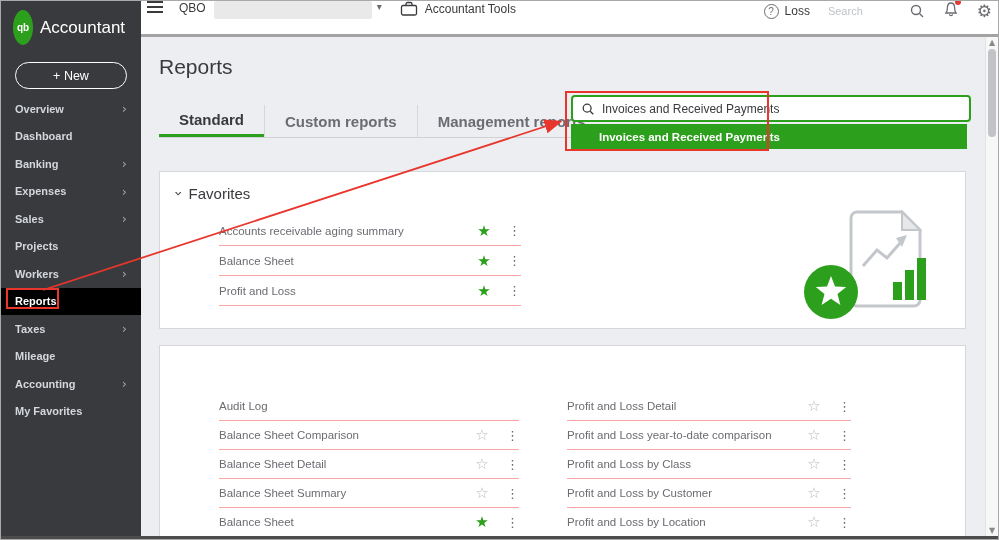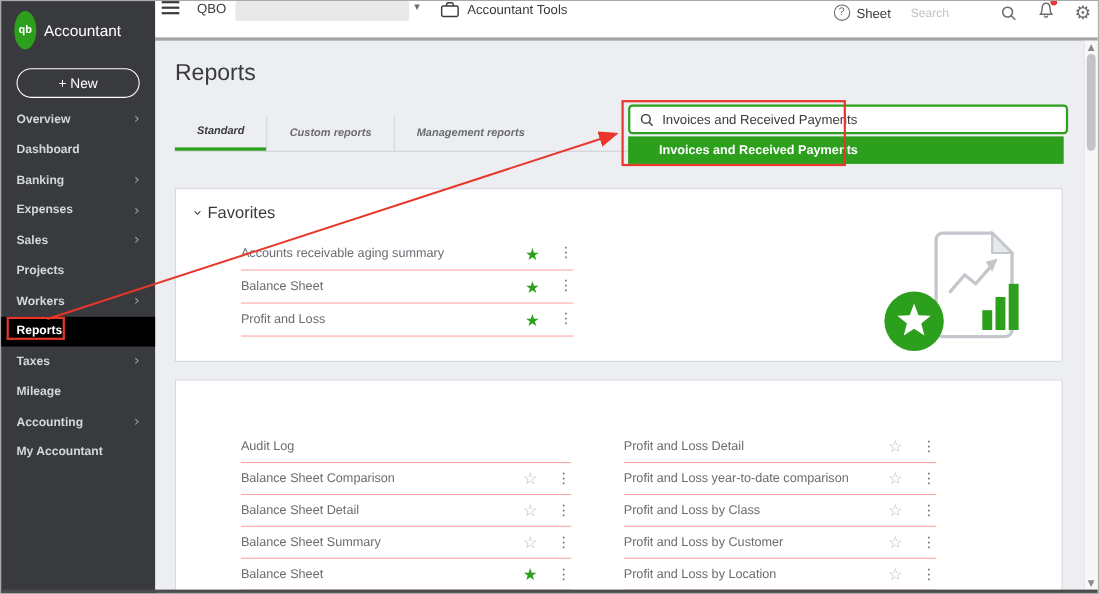--- a/index.html
+++ b/index.html
@@ -7,21 +7,21 @@
   .screen { position:relative; width:999px; height:540px; margin:0 auto;
             background:#eceef1; border:1px solid #a9a9a9; overflow:hidden;
             font-family:"Liberation Sans", sans-serif; }
   .glyph { font-family:"DejaVu Sans", sans-serif; }
 
   
   .sidebar { position:absolute; left:0; top:0; width:140px; height:100%; background:#393a3d; z-index:3; }
   .logo-row { display:flex; align-items:center; gap:7px; padding:9px 12px; }
   .qb-circle { width:20px; height:35px; border-radius:50%; background:#2ca01c; color:#fff;
                font-size:10px; font-weight:bold; display:flex; align-items:center; justify-content:center; }
-  .logo-text { color:#fff; font-size:14px; }
+  .logo-text { color:#fff; font-size:17px; }
   .new-btn { display:block; margin:8px auto 16px; width:112px; height:27px; border:1px solid #fff;
              border-radius:14px; background:transparent; color:#fff; font-size:12.5px;
              font-family:"Liberation Sans", sans-serif; cursor:pointer; }
   .nav { position:absolute; top:94px; left:0; right:0; }
   .nav-item { display:flex; align-items:center; height:27.5px; padding:0 14px; color:#d4d7dc;
               font-size:11px; font-weight:bold; cursor:pointer; }
   .nav-item .chev { margin-left:auto; color:#9fa3a8; font-size:13px; font-weight:normal; }
   .nav-item.active { background:#000; color:#fff; }
 
   
@@ -42,22 +42,22 @@
   .global-search { font-size:11px; color:#bfc2c7; margin-right:28px; }
   .bell-wrap { position:relative; cursor:pointer; }
   .bell-dot { position:absolute; top:-2px; right:-2px; width:6px; height:6px; background:#e53935; border-radius:50%; }
   .gear { font-size:17px; color:#6b6c72; cursor:pointer; }
 
   
   .content { position:absolute; left:140px; top:36px; right:0; bottom:0; background:#eceef1; overflow:hidden; }
   .page-title { position:absolute; left:18px; top:18px; font-size:21px; font-weight:400; color:#393a3d; }
   .tabs { position:absolute; left:18px; top:68px; width:807px; height:33px; display:flex;
           border-bottom:1px solid #cfd2d6; }
-  .tab { padding:0 20px; font-size:10px; font-weight:bold; color:#6b6c72; display:flex;
-         align-items:center; cursor:pointer;font-style:italic; }
+  .tab { padding:0 20px; font-size:15px; font-weight:bold; color:#6b6c72; display:flex;
+         align-items:center; cursor:pointer; }
   .tab.active { color:#393a3d; border-bottom:3px solid #2ca01c; }
   .tab + .tab { border-left:1px solid #d4d7dc; }
 
   .search-box { position:absolute; left:430px; top:58px; width:400px; height:27px; background:#fff;
                 border:2px solid #2ca01c; border-radius:4px; display:flex; align-items:center;
                 padding:0 8px; z-index:5; }
   .search-value { font-size:12px; color:#393a3d; margin-left:7px; }
   .suggestion { position:absolute; left:430px; top:87px; width:396px; height:25px; background:#2ca01c;
                 color:#fff; font-size:11.5px; font-weight:bold; display:flex; align-items:center;
                 padding-left:28px; z-index:5; cursor:pointer; }
@@ -146,21 +146,21 @@
         <span class="chev glyph">›</span>
       </div>
       <div class="nav-item">
         <span>Mileage</span>
       </div>
       <div class="nav-item">
         <span>Accounting</span>
         <span class="chev glyph">›</span>
       </div>
       <div class="nav-item">
-        <span>My Accountant</span>
+        <span>My Favorites</span>
       </div>
     </nav>
   </aside>
 
   <header class="topbar">
     <div class="hamburger">
         <span></span>
         <span></span>
         <span></span>
       </div>
@@ -170,21 +170,21 @@
     <div class="tools-group">
       <svg width="18" height="16" viewBox="0 0 18 16">
         <rect x="1.5" y="4.5" width="15" height="9.5" rx="1.5" fill="none" stroke="#393a3d" stroke-width="1.3"></rect>
         <path d="M6 4.5 V3 a1.5 1.5 0 0 1 1.5 -1.5 h3 A1.5 1.5 0 0 1 12 3 v1.5" fill="none" stroke="#393a3d" stroke-width="1.3"></path>
       </svg>
       <span class="tools-label">Accountant Tools</span>
     </div>
     <div class="top-right">
       <div class="help-group">
         <span class="help-circle">?</span>
-        <span class="help-label">Sheet</span>
+        <span class="help-label">Loss</span>
       </div>
       <span class="global-search">Search</span>
       <svg width="16" height="16" viewBox="0 0 16 16">
         <circle cx="7" cy="7" r="4.5" fill="none" stroke="#6b6c72" stroke-width="1.4"></circle>
         <line x1="10.5" y1="10.5" x2="14" y2="14" stroke="#6b6c72" stroke-width="1.4"></line>
       </svg>
       <div class="bell-wrap">
         <svg width="16" height="16" viewBox="0 0 16 16">
           <path d="M8 2 C5.5 2 4.5 4 4.4 6.5 L4 10 L2.8 12 H13.2 L12 10 L11.6 6.5 C11.5 4 10.5 2 8 2 Z" fill="none" stroke="#6b6c72" stroke-width="1.3"></path>
           <path d="M6.5 13.2 a1.5 1.5 0 0 0 3 0" fill="none" stroke="#6b6c72" stroke-width="1.3"></path>

